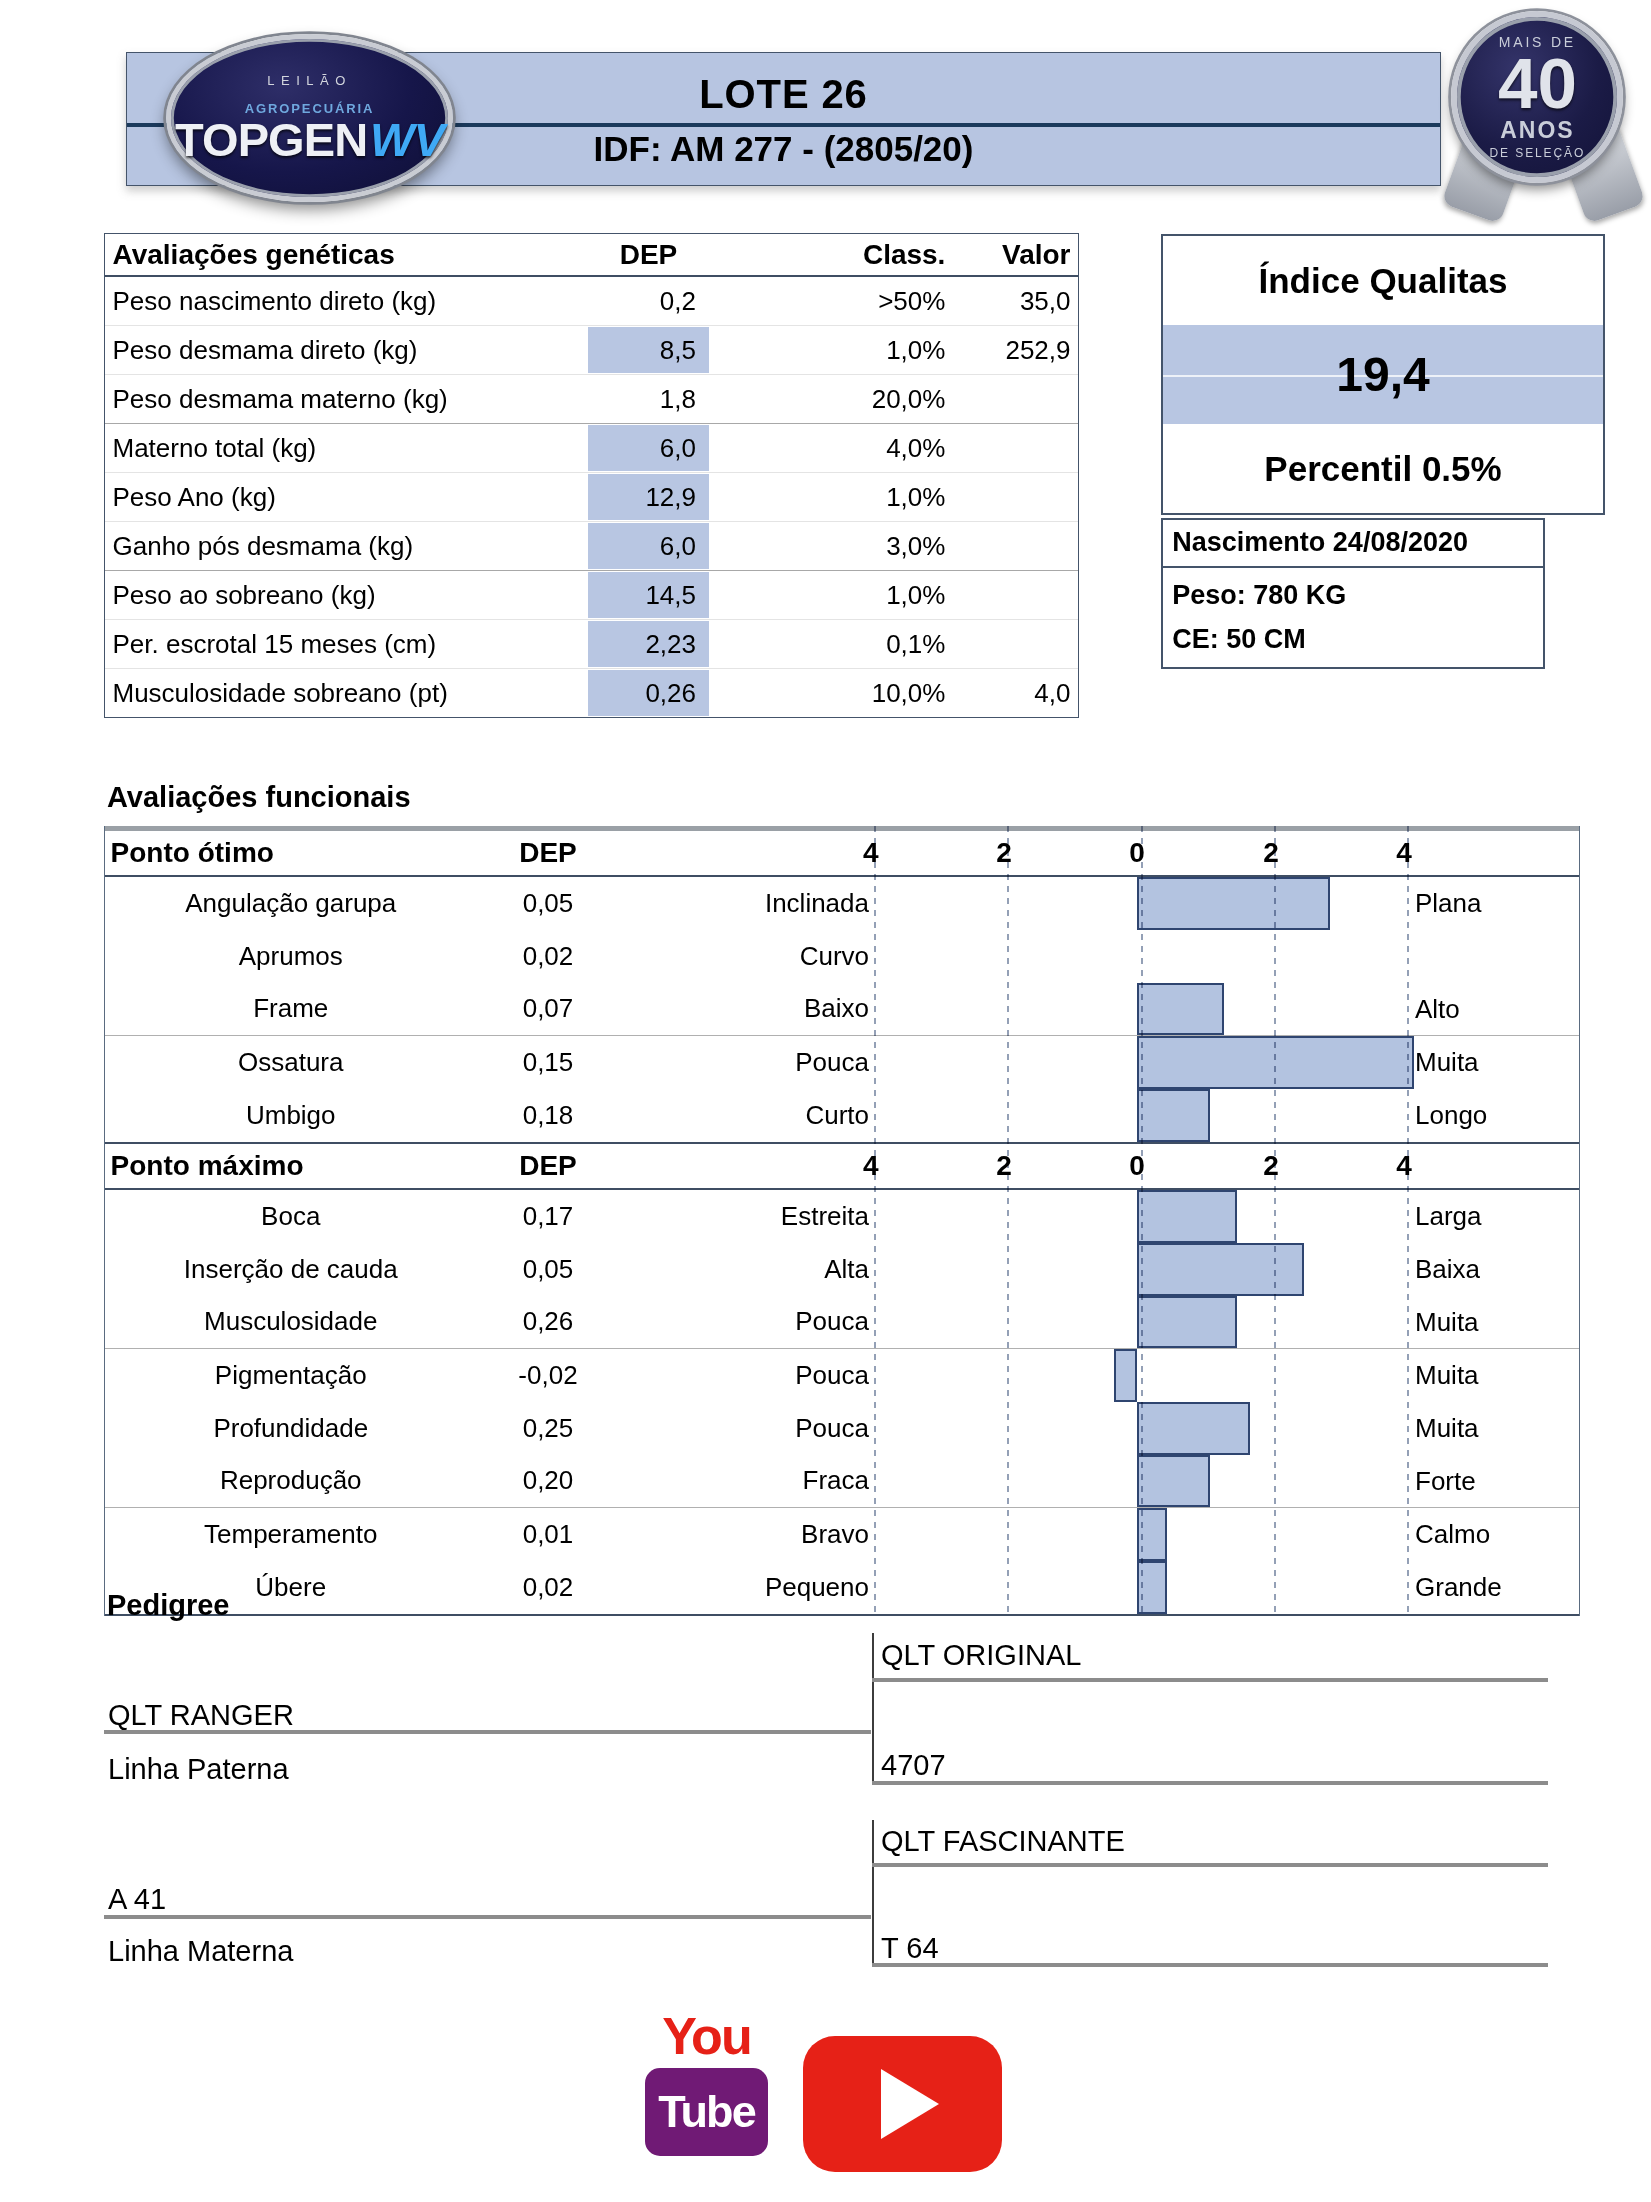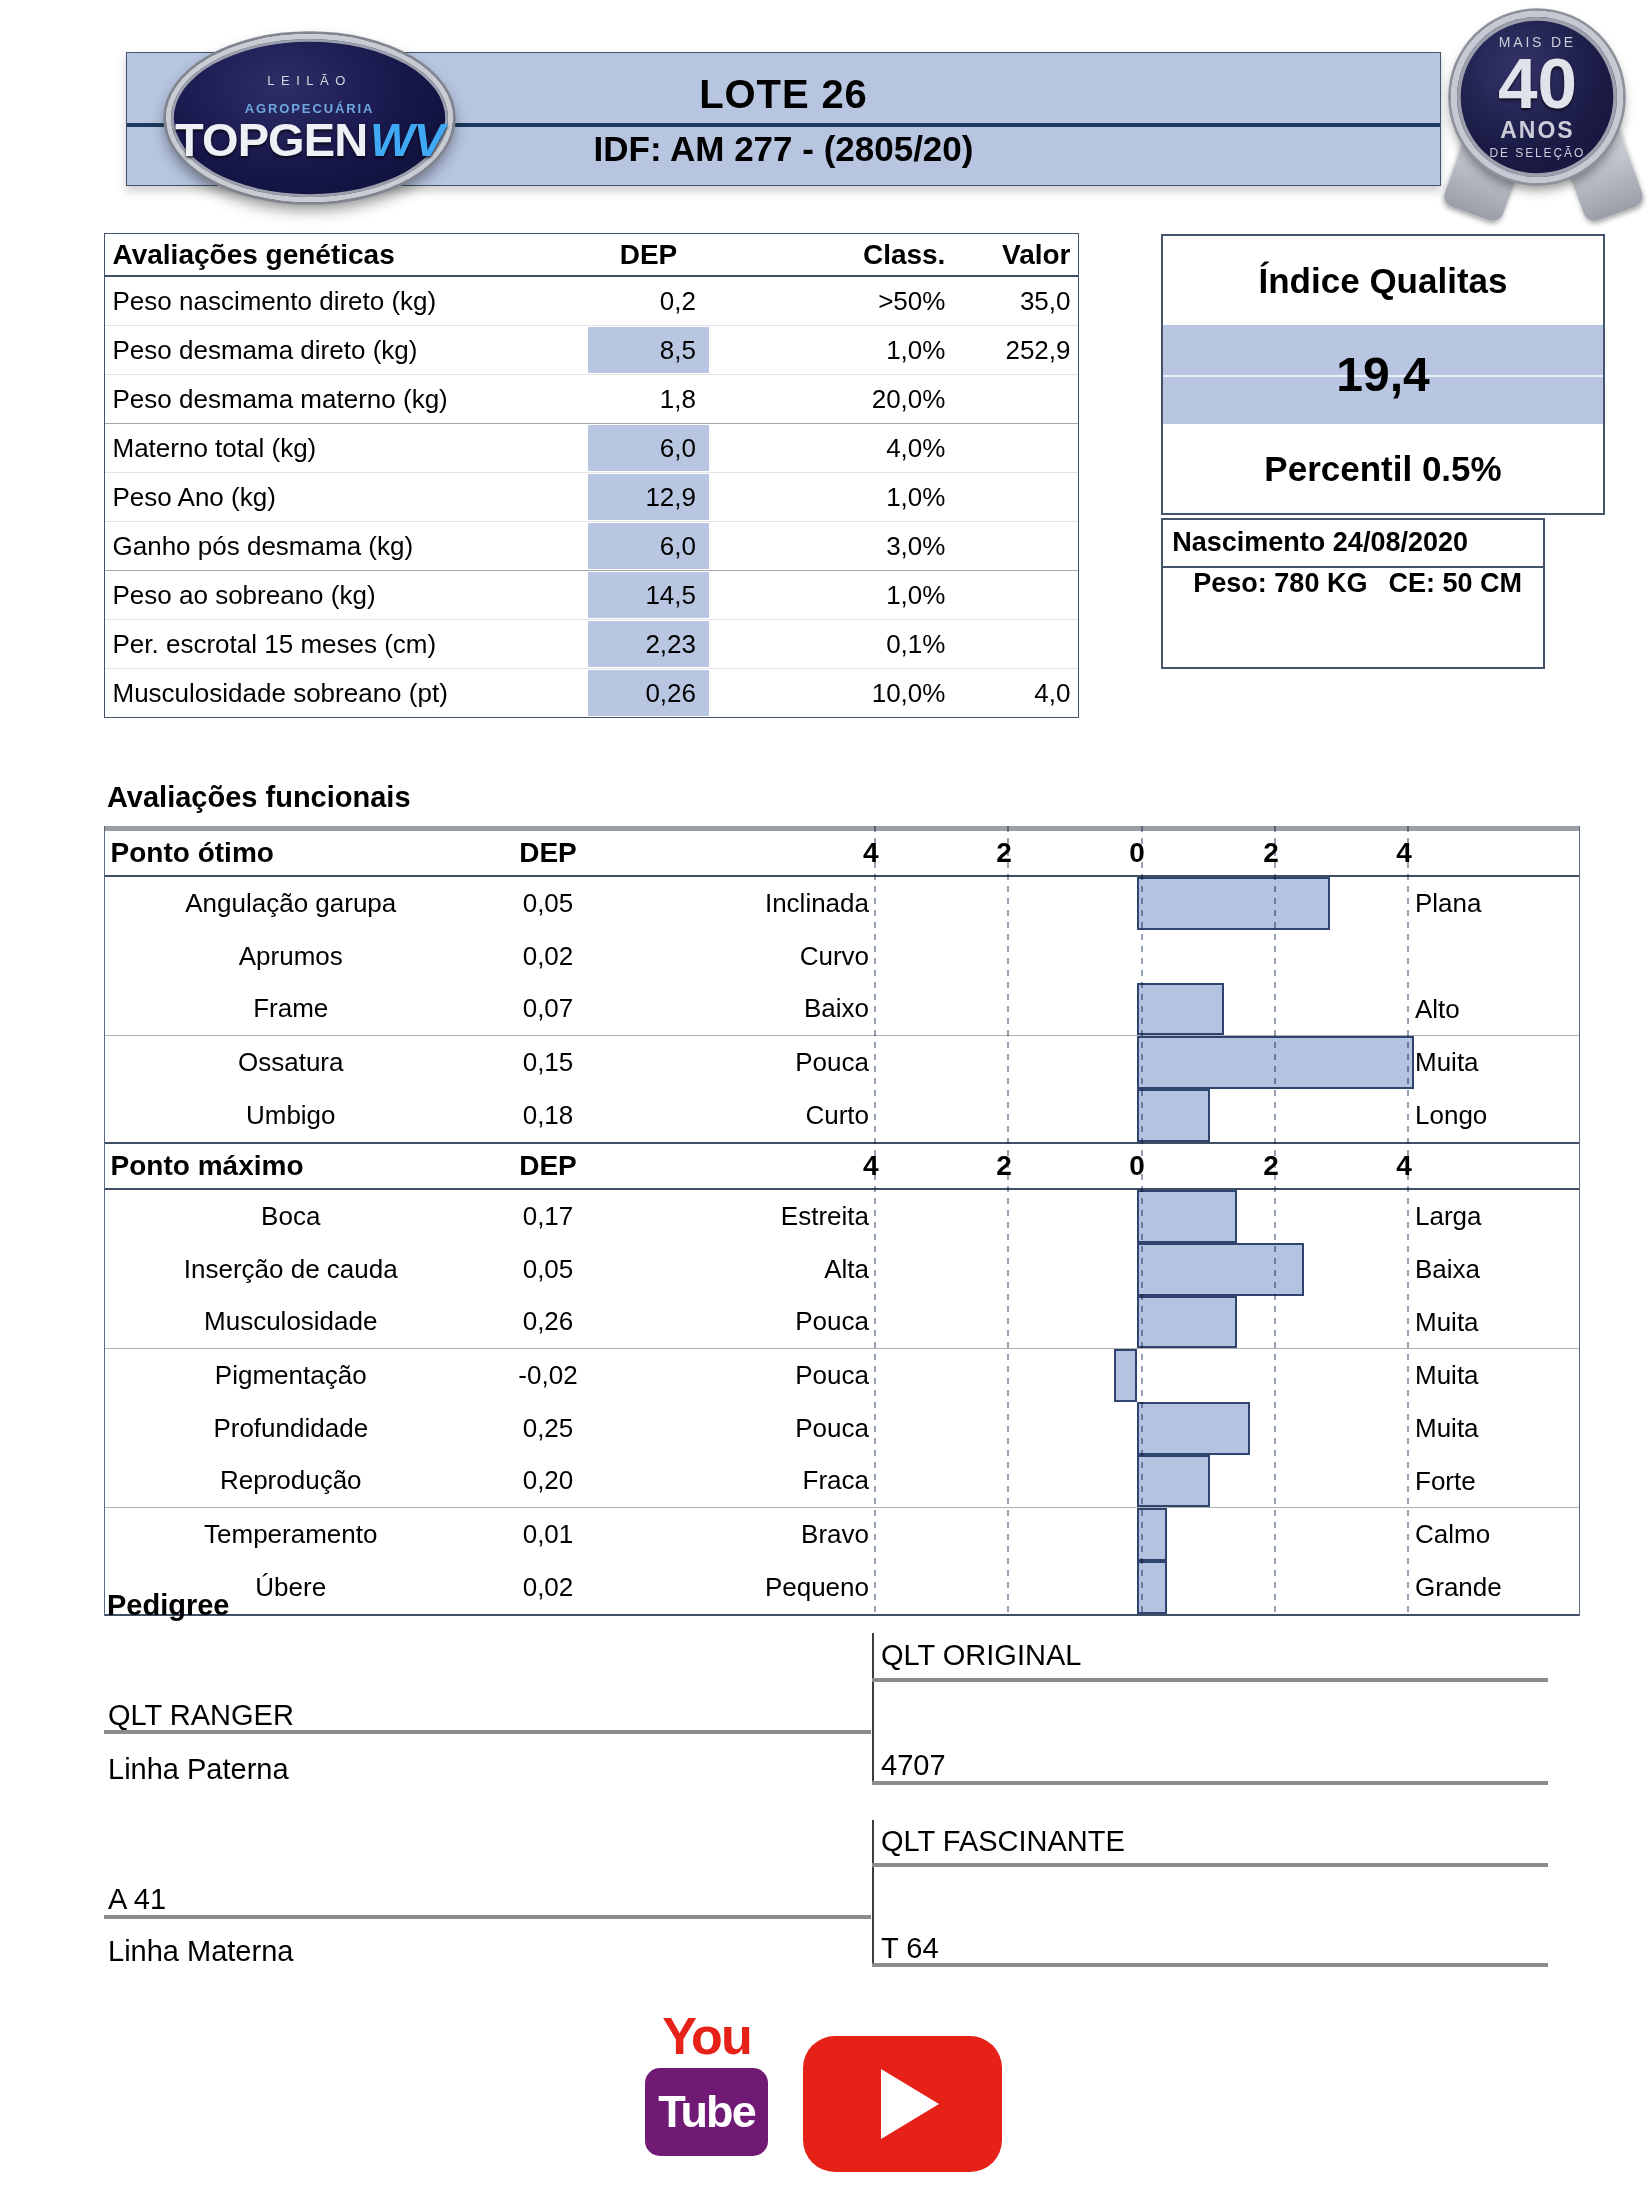--- a/index.html
+++ b/index.html
@@ -52,21 +52,21 @@
   
   .qbox{position:absolute;left:1161px;top:234px;width:444px;border:2.8px solid #44546a;background:#fff;box-sizing:border-box;}
   .qtitle{height:89px;line-height:89px;text-align:center;font-weight:bold;font-size:35px;}
   .qband{height:99px;background:#b8c6e2;position:relative;display:flex;align-items:center;justify-content:center;}
   .qband::after{content:'';position:absolute;left:0;right:0;top:50%;height:2.8px;background:rgba(255,255,255,.75);}
   .qvalue{font-size:48px;font-weight:bold;position:relative;z-index:1;}
   .qperc{height:89px;line-height:89px;text-align:center;font-weight:bold;font-size:35px;}
   .qnasc{position:absolute;left:1161px;top:518px;width:384px;height:50px;border:2.8px solid #44546a;background:#fff;
          box-sizing:border-box;font-weight:bold;font-size:27px;line-height:45px;padding-left:9.3px;}
   .qpeso{position:absolute;left:1161px;top:566px;width:384px;height:103px;border:2.8px solid #44546a;background:#fff;
-         box-sizing:border-box;font-weight:bold;font-size:27px;padding-left:9.3px;display:flex;flex-direction:row;justify-content:space-evenly;}
+         box-sizing:border-box;font-weight:bold;font-size:27px;padding-left:9.3px;display:flex;flex-direction:column;justify-content:space-evenly;}
   
   .ftitle{position:absolute;left:107px;top:781px;font-size:29px;font-weight:bold;}
   .fwrap{position:absolute;left:104px;top:826px;width:1476px;border-left:1.9px solid #5a6b80;border-right:1.9px solid #5a6b80;box-sizing:border-box;background:#fff;}
   .graybar{height:4.7px;background:#9aa0a6;}
   .fheader{height:44px;border-bottom:2.8px solid #3f4e63;display:grid;grid-template-columns:364px 158px 242px 1fr;
            align-items:center;font-weight:bold;font-size:28px;position:relative;}
   .fheadname{padding-left:5.6px;}
   .fheaddep{text-align:center;}
   .fticks{position:relative;height:100%;}
   .ftick{position:absolute;top:50%;transform:translate(-50%,-50%);z-index:5;}

